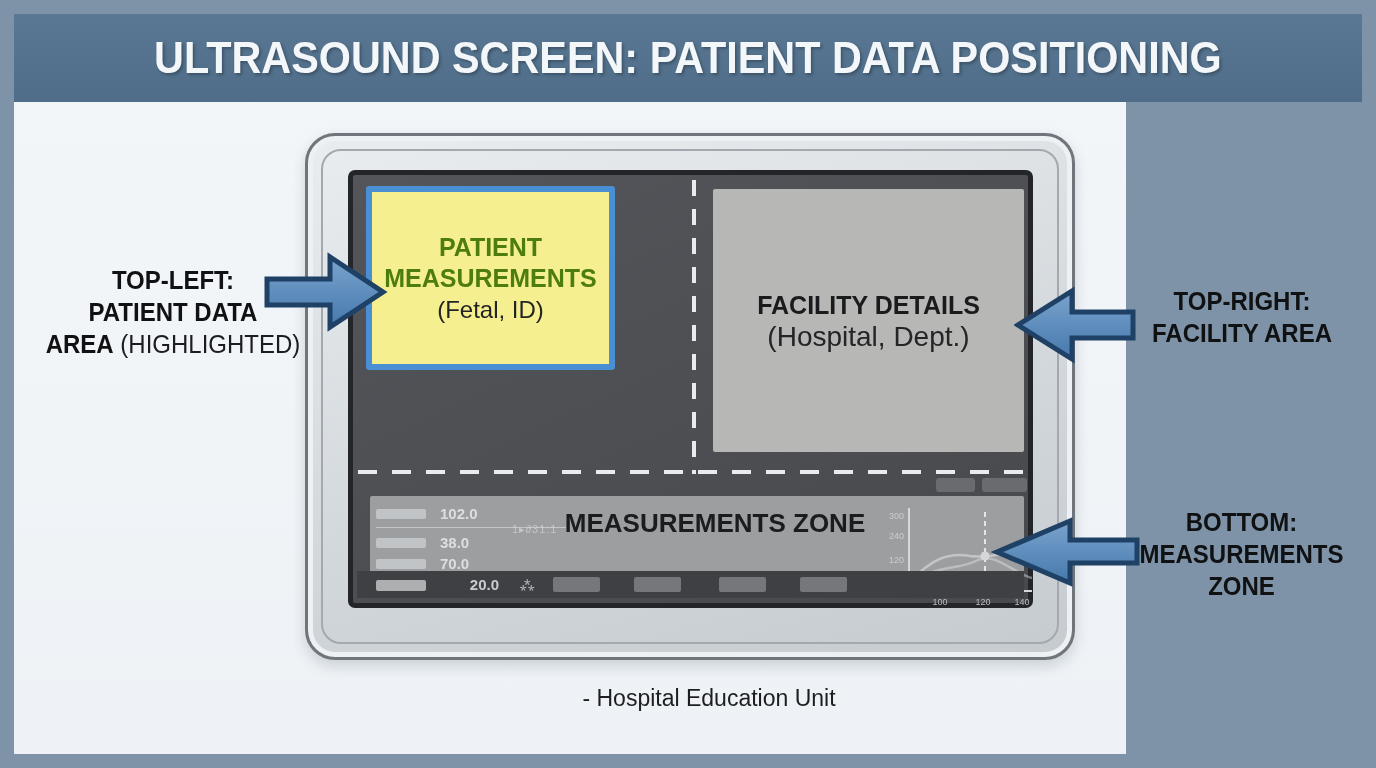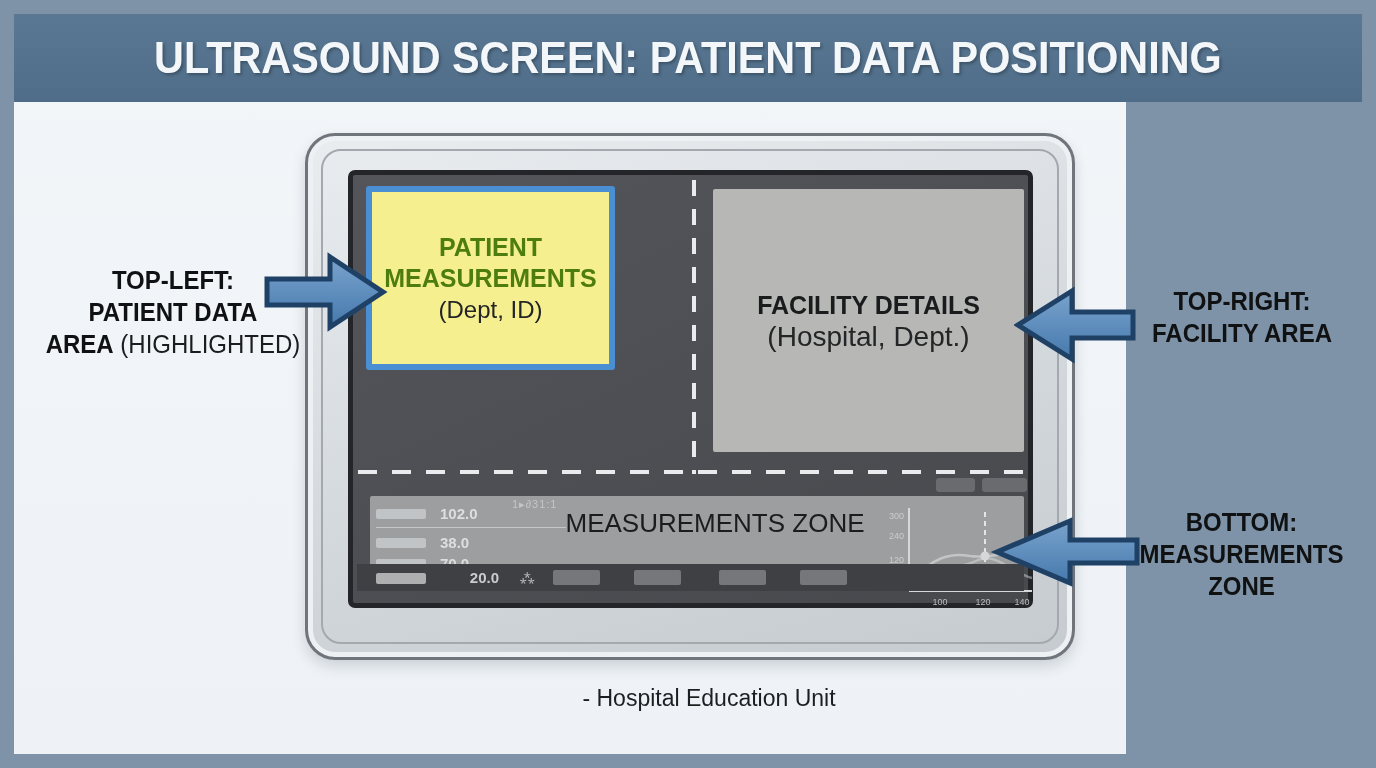--- a/index.html
+++ b/index.html
@@ -81,25 +81,25 @@
     background:rgba(163,165,166,0.93); border-radius:2px;
   }
   .m-bar { position:absolute; left:6px; width:50px; height:10px; background:#c8cacc; border-radius:2px; opacity:0.85; }
   .m-val { position:absolute; left:70px; width:62px; font-size:15px; font-weight:bold; color:#dcdee0; }
   .m-note { position:absolute; left:142px; font-size:11px; color:#c4c6c8; letter-spacing:1px; }
   .m-rule { position:absolute; left:6px; top:31px; width:190px; height:1px; background:rgba(224,226,228,0.6); }
 
   .m-title-wrap {
     position:absolute; left:175px; top:11px; width:340px; text-align:center; white-space:nowrap;
   }
-  .m-title { font-size:26px; font-weight:normal; color:#1b1c1e; line-height:32px; }
+  .m-title { font-size:26px; font-weight:bold; color:#1b1c1e; line-height:32px; }
   .m-sub   { font-size:24px; color:#242528; line-height:32px; }
 
   .bottom-strip {
-    position:absolute; left:4px; right:4px; bottom:12px; height:27px;
+    position:absolute; left:4px; right:4px; bottom:5px; height:27px;
     background:#3e4043;
   }
   .bs-bar { position:absolute; left:19px; top:9px; width:50px; height:11px; background:#b9bbbd; border-radius:2px; opacity:0.9; }
   .bs-val { position:absolute; left:80px; top:5px; width:62px; text-align:right; font-size:15px; font-weight:bold; color:#caccce; }
   .bs-glyph { position:absolute; left:163px; top:4px; font-size:13px; color:#b6b8ba; }
   .bs-btn { position:absolute; top:6px; width:47px; height:15px; background:#75777a; border-radius:2px; }
   .bs-btn.k1 { left:196px; } .bs-btn.k2 { left:277px; } .bs-btn.k3 { left:362px; } .bs-btn.k4 { left:443px; }
 
   .thumb-chart { position:absolute; left:514px; top:4px; width:152px; height:110px; }
 
@@ -149,38 +149,38 @@
       <div class="cl">ZONE</div>
     </div>
 
     <div class="monitor">
       <div class="monitor-ring"></div>
       <div class="screen">
 
         <div class="patient-box">
           <div class="bline">PATIENT</div>
           <div class="bline">MEASUREMENTS</div>
-          <div class="rline">(Dept, ID)</div>
+          <div class="rline">(Fetal, ID)</div>
         </div>
 
         <div class="v-dash"></div>
         <div class="h-dash"></div>
 
         <div class="facility-box">
           <div class="bline">FACILITY DETAILS</div>
           <div class="rline">(Hospital, Dept.)</div>
         </div>
 
         <div class="mini-btn b1"></div>
         <div class="mini-btn b2"></div>
 
         <div class="measure-panel">
           <div class="m-bar" style="top:13px"></div>
           <div class="m-val" style="top:9px">102.0</div>
-          <div class="m-note" style="top:2px">1▸∂31:1</div>
+          <div class="m-note" style="top:27px">1▸∂31:1</div>
           <div class="m-rule"></div>
 
           <div class="m-bar" style="top:42px"></div>
           <div class="m-val" style="top:38px">38.0</div>
 
           <div class="m-bar" style="top:63px"></div>
           <div class="m-val" style="top:59px">70.0</div>
 
           <div class="m-bar" style="top:82px"></div>
           <div class="m-val" style="top:78px">38.0</div>

